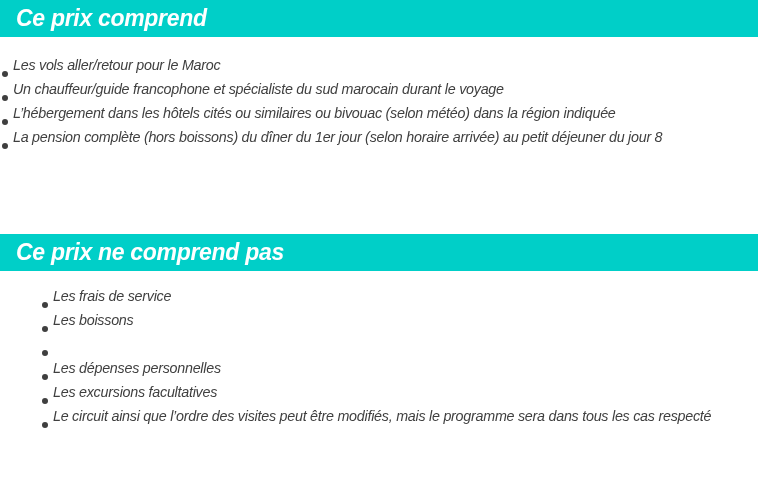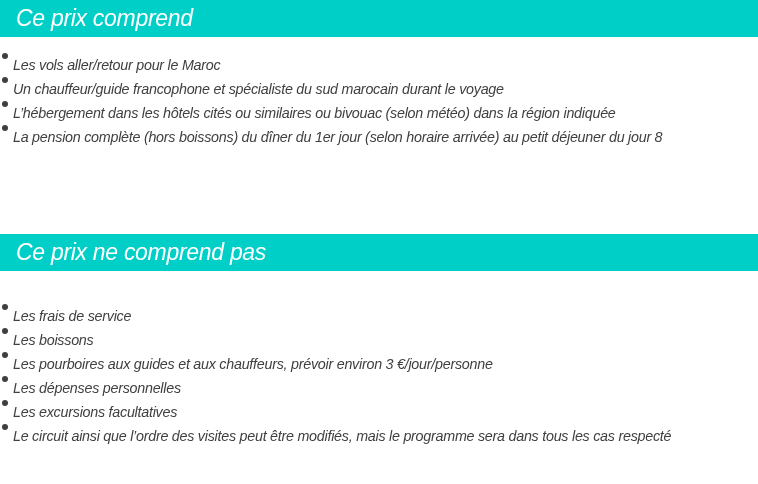--- a/index.html
+++ b/index.html
@@ -22,57 +22,57 @@
       background: #00cfc8;
       box-sizing: border-box;
       padding-left: 16px;
       display: flex;
       align-items: center;
     }
     .section-header h2 {
       margin: 0;
       color: #ffffff;
       font-style: italic;
-      font-weight: normal;
+      font-weight: bold;
       font-size: 23px;
       letter-spacing: -0.3px;
       line-height: 1;
     }
     .list {
       position: absolute;
       left: 0;
       margin: 0;
       padding: 0;
       list-style: none;
     }
     .list li {
       height: 24px;
       line-height: 24px;
       font-size: 14.3px;
       font-style: italic;
       color: #3f3f3f;
       white-space: nowrap;
       letter-spacing: -0.25px;
       display: flex;
-      align-items: flex-start;
+      align-items: flex-end;
     }
     .bullet {
       display: inline-block;
       width: 6px;
       height: 6px;
       border-radius: 50%;
       background: #3f3f3f;
       margin-left: 2px;
       margin-right: 5px;
       flex: none;
     }
     #header-included { top: 0; }
     #list-included { top: 53px; }
     #header-excluded { top: 234px; }
-    #list-excluded { top: 304px; }
+    #list-excluded { top: 284px; padding-left: 40px; }
   </style>
 </head>
 <body>
 
 <div class="section-header" id="header-included">
   <h2>Ce prix comprend</h2>
 </div>
 
 <ul class="list" id="list-included">
   <li>
@@ -101,21 +101,20 @@
   <li>
       <span class="bullet"></span>
       <span>Les frais de service</span>
     </li>
   <li>
       <span class="bullet"></span>
       <span>Les boissons</span>
     </li>
   <li>
       <span class="bullet"></span>
-      <span>Les pourboires aux guides et aux chauffeurs, prévoir environ 3 €/jour/personne</span>
     </li>
   <li>
       <span class="bullet"></span>
       <span>Les dépenses personnelles</span>
     </li>
   <li>
       <span class="bullet"></span>
       <span>Les excursions facultatives</span>
     </li>
   <li>

